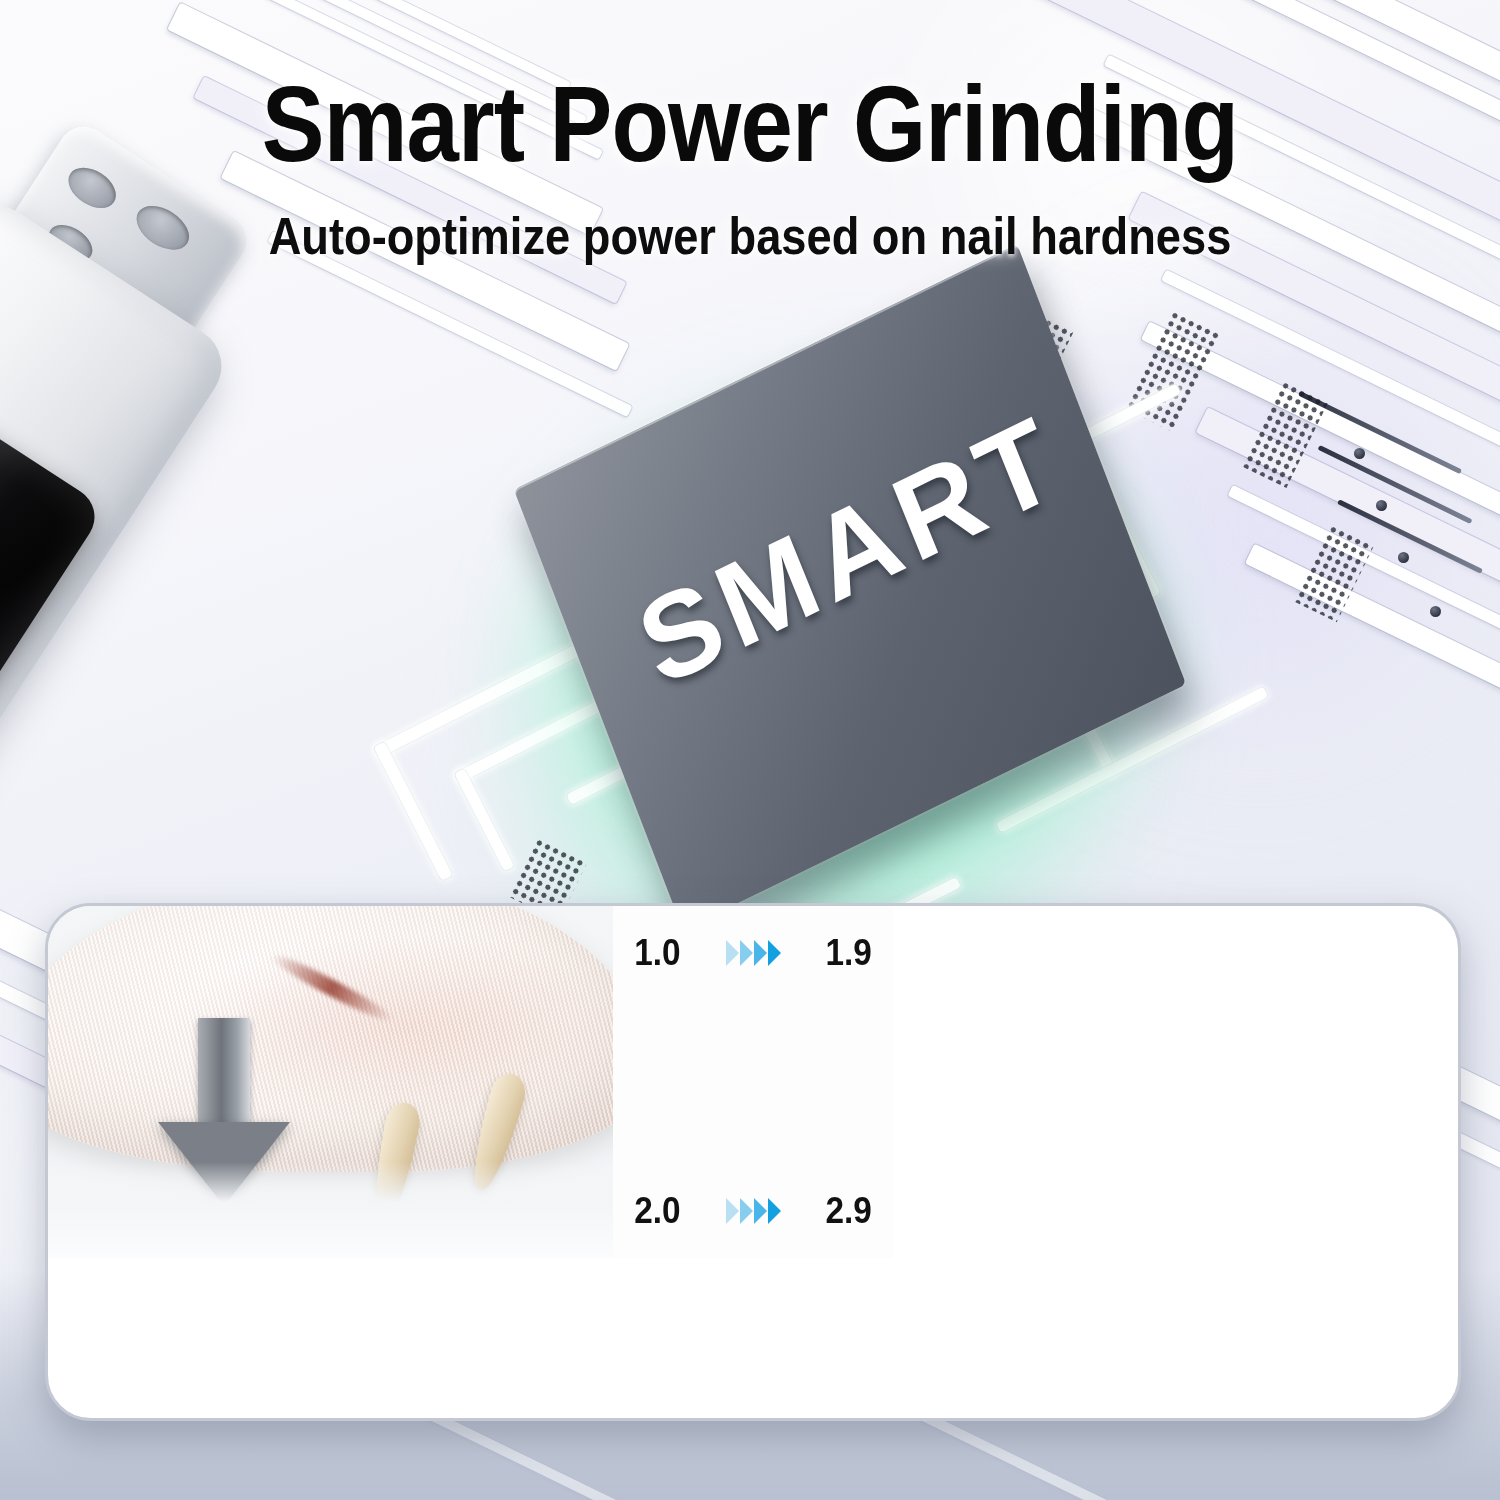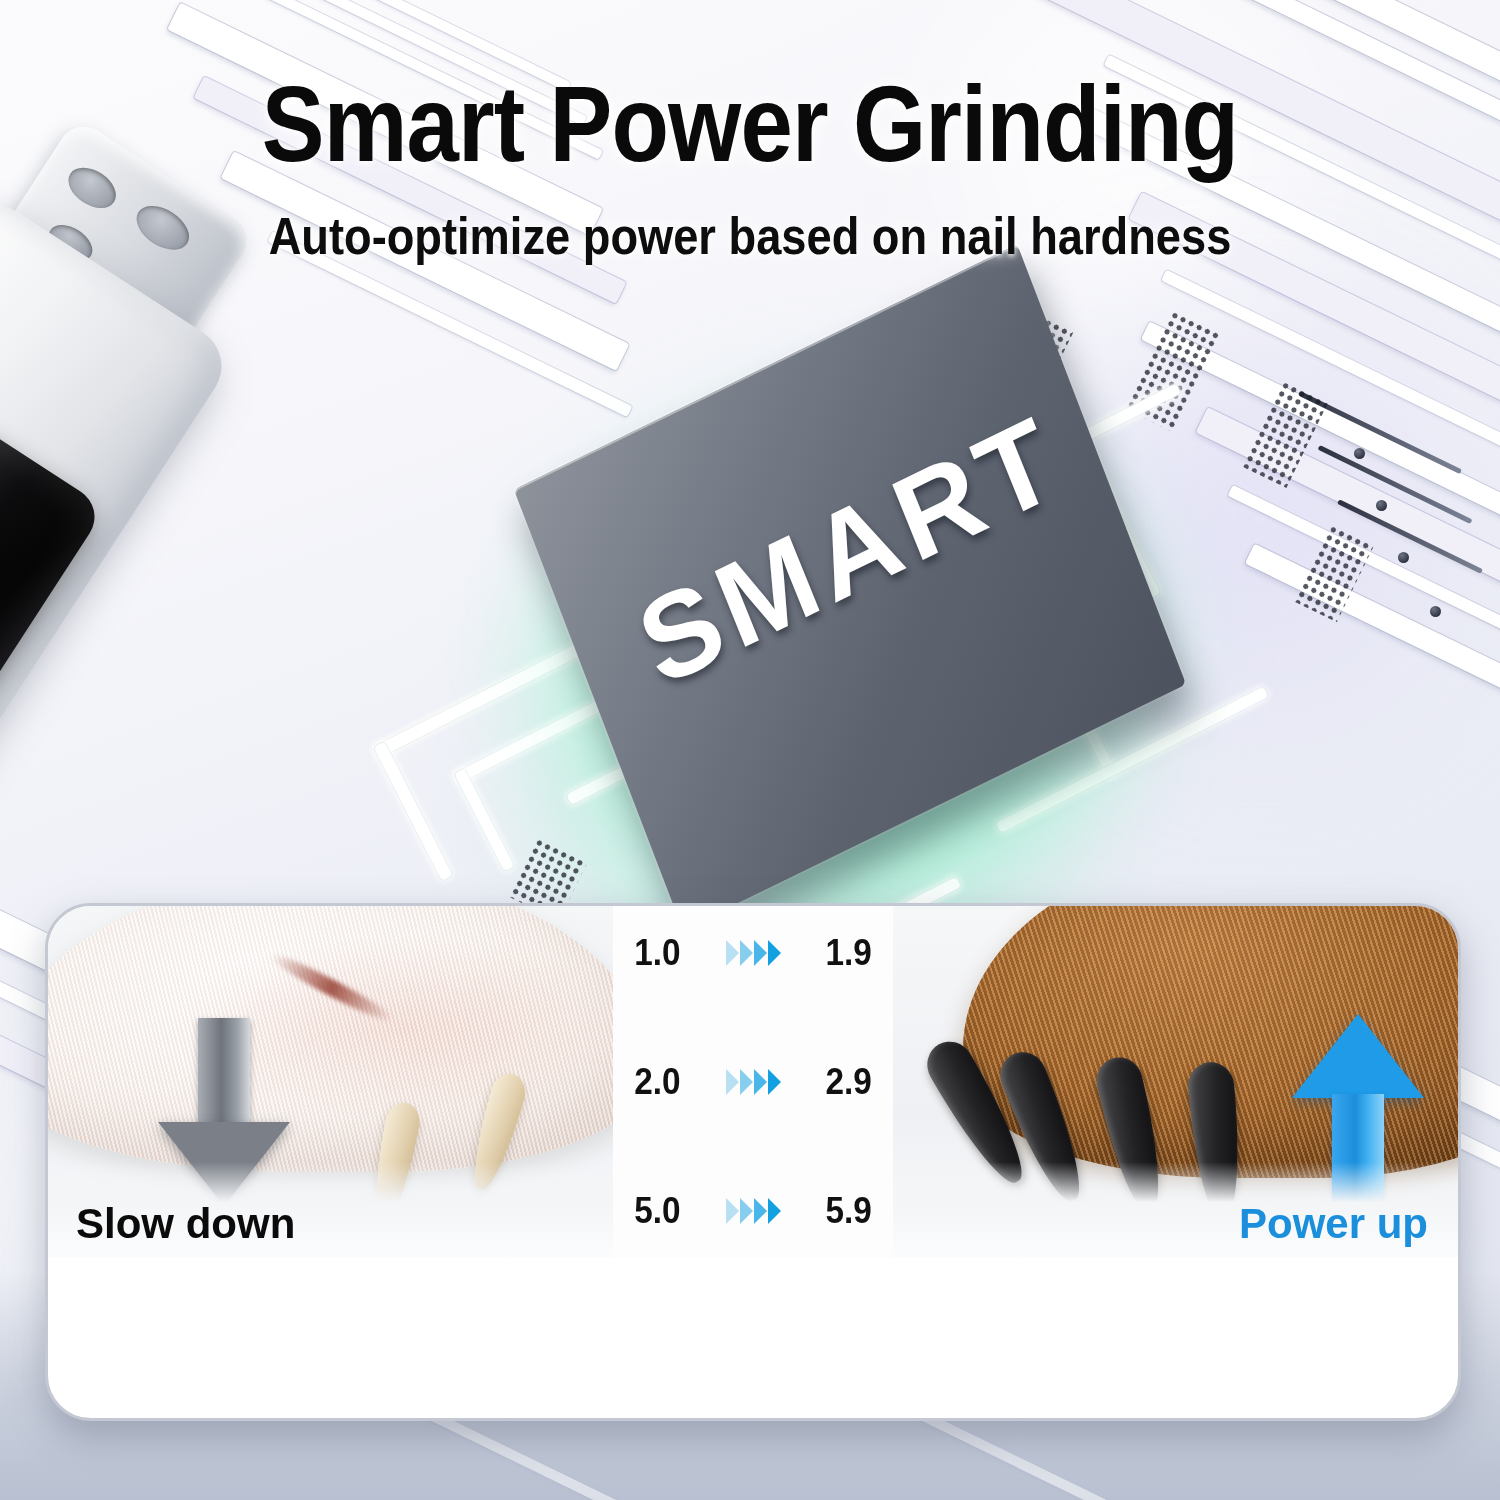--- a/index.html
+++ b/index.html
@@ -305,21 +305,20 @@
           <div class="gash"></div>
         </div>
         <div class="claw-w" style="left:330px;top:196px;transform:rotate(11deg);"></div>
         <div class="claw-w" style="left:432px;top:166px;transform:rotate(16deg);"></div>
 
         <div class="arrow down" style="left:110px;top:112px;width:132px;height:190px;">
           <div class="shaft"></div>
             <div class="head"></div>
         </div>
         <div class="pane-fade"></div>
-        <div class="pane-label slow">Slow down</div>
       </div>
 
       <div class="pane mid">
         <div class="table">
 
           <div class="row">
             <span class="v">1.0</span>
             <span class="chevs">
               <i class="cv" style="color:#b9dff2"></i>
                 <i class="cv" style="color:#86cdee"></i>
@@ -335,49 +334,23 @@
               <i class="cv" style="color:#b9dff2"></i>
                 <i class="cv" style="color:#86cdee"></i>
                 <i class="cv" style="color:#4ab5e8"></i>
                 <i class="cv" style="color:#12a0e0"></i>
             </span>
             <span class="v r">2.9</span>
           </div>
 
 
 
-          <div class="row">
-            <span class="v">5.0</span>
-            <span class="chevs">
-              <i class="cv" style="color:#b9dff2"></i>
-                <i class="cv" style="color:#86cdee"></i>
-                <i class="cv" style="color:#4ab5e8"></i>
-                <i class="cv" style="color:#12a0e0"></i>
-            </span>
-            <span class="v r">5.9</span>
-          </div>
 
 
         </div>
       </div>
 
-      <div class="pane right">
-        <div class="paw-brown">
-          <div class="fur-b"></div>
-        </div>
-        <div class="claw-b" style="left:62px;top:128px;transform:rotate(-30deg);"></div>
-        <div class="claw-b" style="left:128px;top:142px;transform:rotate(-22deg);"></div>
-        <div class="claw-b" style="left:216px;top:150px;transform:rotate(-13deg);"></div>
-        <div class="claw-b" style="left:300px;top:156px;transform:rotate(-5deg);"></div>
-
-        <div class="arrow up" style="right:34px;top:108px;width:132px;height:190px;">
-          <div class="head"></div>
-            <div class="shaft"></div>
-        </div>
-        <div class="pane-fade"></div>
-        <div class="pane-label up">Power up</div>
-      </div>
 
     </div>
 
 
   </div>
 </div>
 
 </body></html>

